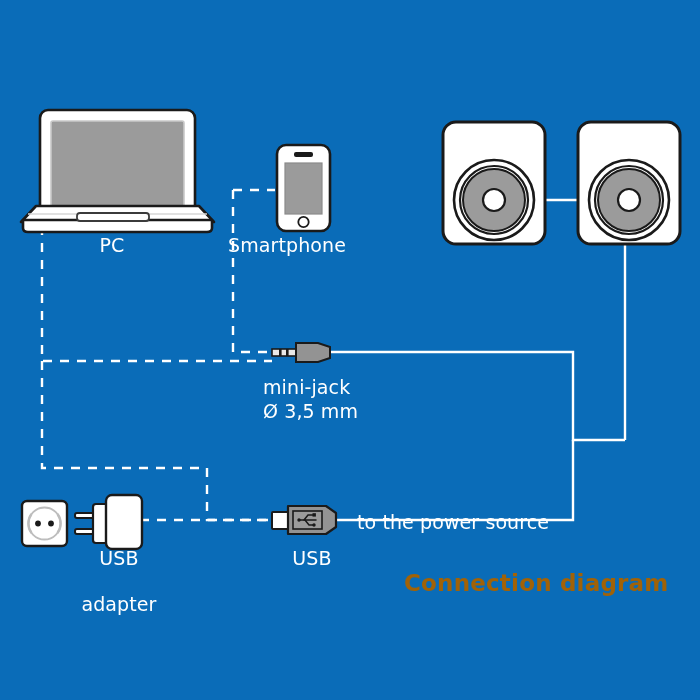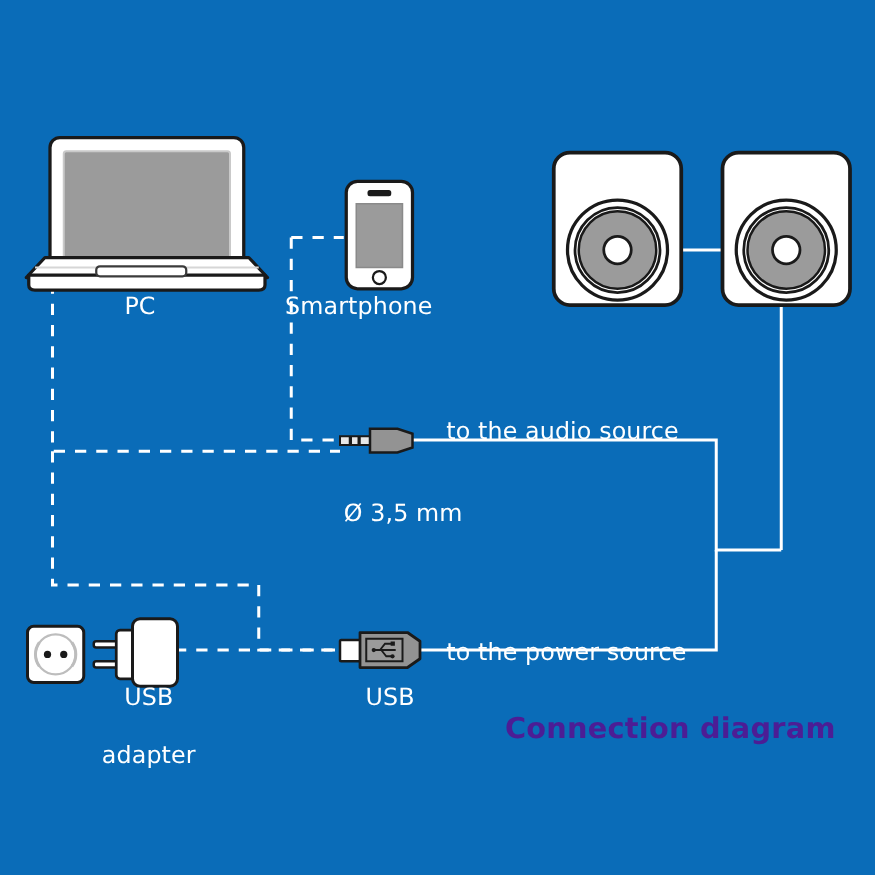--- a/index.html
+++ b/index.html
@@ -30,21 +30,21 @@
     color: #ffffff;
     font-family: "DejaVu Sans", sans-serif;
     font-size: 19px;
     line-height: 24px;
     white-space: nowrap;
     letter-spacing: 0.1px;
   }
   .lbl.center { transform: translateX(-50%); text-align: center; }
   .title {
     position: absolute;
-    color: #4c1d95;
+    color: #a16207;
     font-family: "DejaVu Sans", sans-serif;
     font-size: 23px;
     font-weight: bold;
     white-space: nowrap;
     letter-spacing: 0.2px;
   }
 </style>
 </head>
 <body>
 
@@ -156,26 +156,26 @@
 
       <rect x="106" y="495" width="36" height="54" rx="6" ry="6" fill="#ffffff" stroke="#1a1a1a" stroke-width="2.4"></rect>
     </g>
 
   </svg>
 
   <div class="lbl center" style="left:112px; top:233px;">PC</div>
 
   <div class="lbl center" style="left:287px; top:233px;">Smartphone</div>
 
-  <div class="lbl" style="left:275px; top:399px;">Ø 3,5 mm</div>
+  <div class="lbl" style="left:263px; top:375px;">mini-jack</div>
+  <div class="lbl" style="left:263px; top:399px;">Ø 3,5 mm</div>
 
   <div class="lbl center" style="left:312px; top:546px;">USB</div>
 
   <div class="lbl center" style="left:119px; top:546px;">USB</div>
   <div class="lbl center" style="left:119px; top:592px;">adapter</div>
 
-  <div class="lbl" style="left:357px; top:333px;">to the audio source</div>
 
   <div class="lbl" style="left:357px; top:510px;">to the power source</div>
 
   <div class="title" style="left:404px; top:570px;">Connection diagram</div>
 
 </div>
 
 </body></html>

